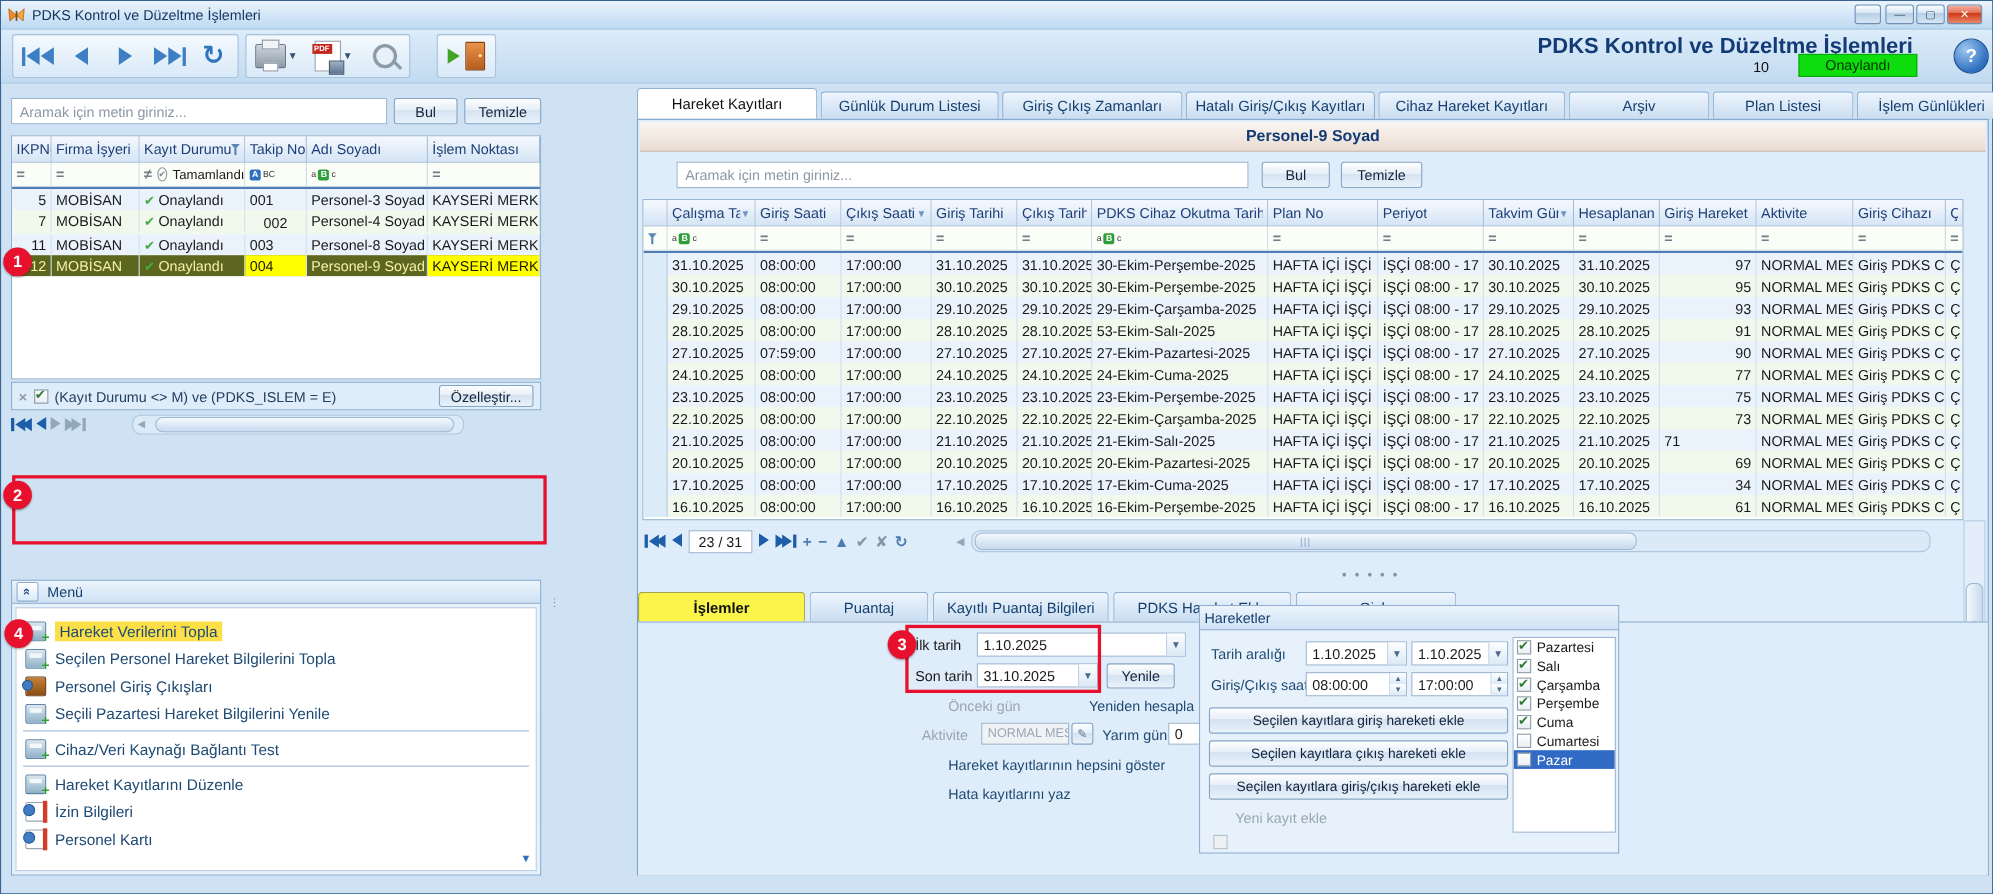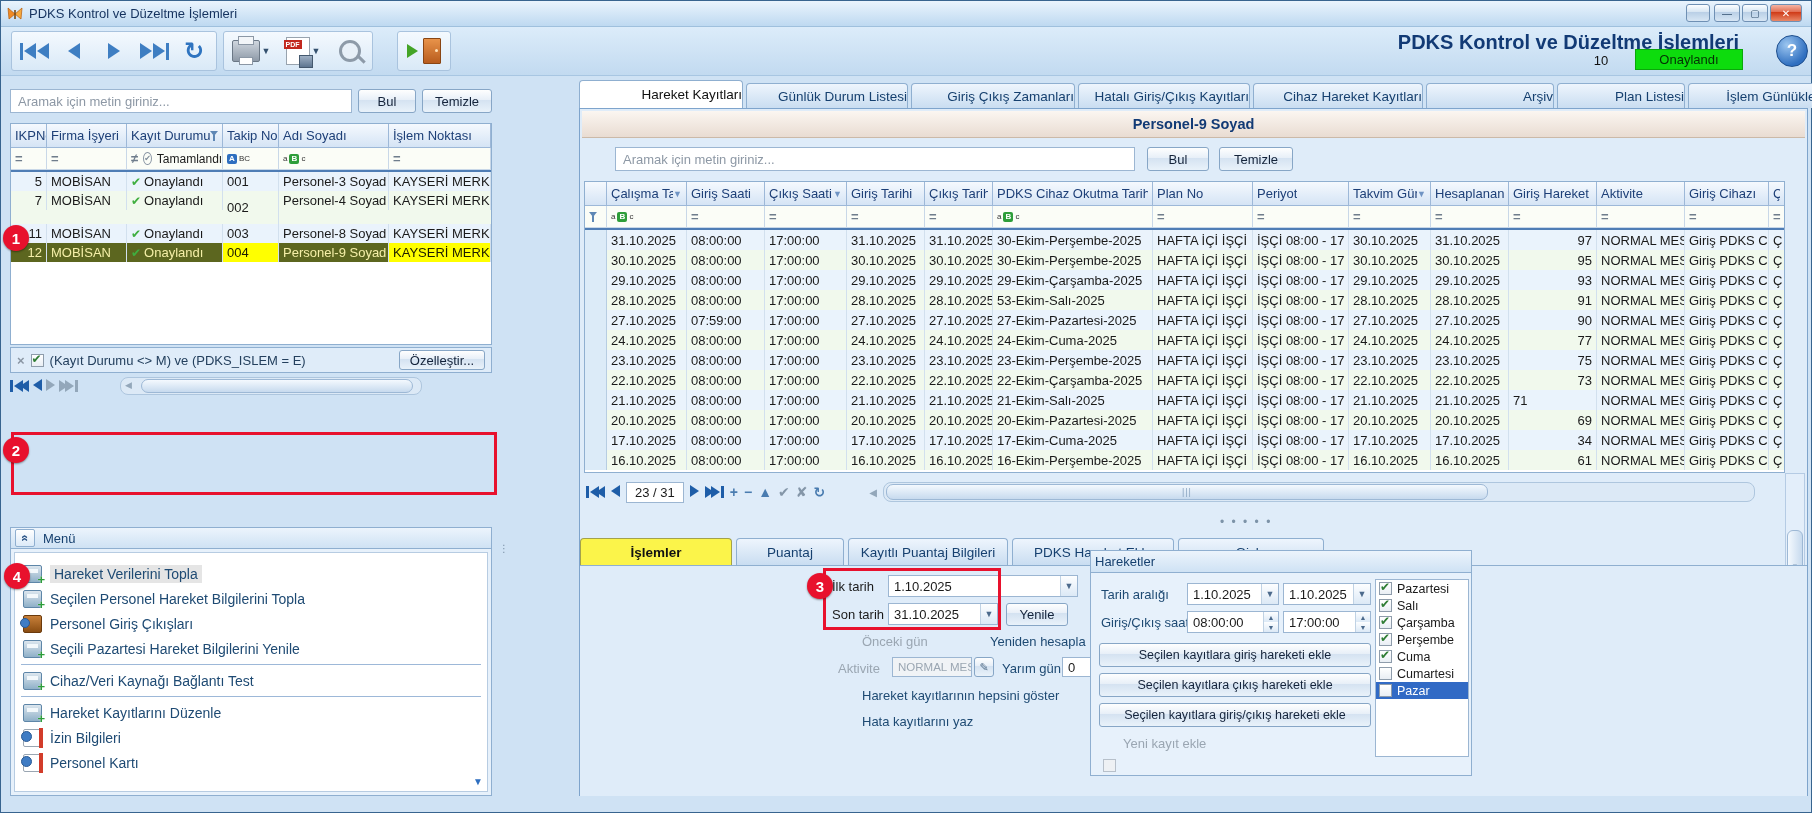--- a/index.html
+++ b/index.html
@@ -98,34 +98,34 @@
   .nav-tri.gray.r{border-left-color:#93a7ba;}
   .nbar{width:3px;height:12px;background:#1e5da8;display:inline-block;}
   .scrollh{background:#dce9f6;border:1px solid #aec6de;border-radius:8px;position:relative;}
   .scrollh .thumb{position:absolute;top:1px;bottom:1px;background:linear-gradient(#f4f9fe,#c7daee);border:1px solid #9db8d5;border-radius:7px;display:flex;align-items:center;justify-content:center;color:#8aa4c0;font-size:9px;letter-spacing:1px;}
   .scrollv{background:#e3eefa;border:1px solid #b5cbe4;position:relative;}
   .scrollv .thumbv{position:absolute;left:1px;right:1px;background:linear-gradient(90deg,#f4f9fe,#c7daee);border:1px solid #9db8d5;border-radius:6px;display:flex;align-items:center;justify-content:center;color:#8aa4c0;font-size:8px;}
 
   
   #menu-list{background:#fff;border:1px solid #b7cce2;overflow:hidden;position:relative;}
   .mitem{display:flex;align-items:center;gap:8px;height:25px;padding-left:8px;color:#1e4a73;font-size:14px;white-space:nowrap;}
-  .mitem .hl{background:#e5e5e5;padding:1px 4px;}
+  .mitem .hl{background:#fde047;padding:1px 4px;}
   .msep{height:1px;background:#9db8d8;margin:3px 6px;}
   .micon{width:17px;height:16px;flex:none;position:relative;border-radius:2px;}
   .mi-term{background:linear-gradient(#dce6ee,#8fb0c8);border:1px solid #5e86a8;}
   .mi-term::before{content:"";position:absolute;left:3px;top:3px;right:3px;height:4px;background:#f3f8fb;}
   .mi-term::after{content:"+";position:absolute;right:-4px;bottom:-5px;color:#2e9e3a;font-weight:bold;font-size:13px;text-shadow:0 0 1px #fff;}
   .mi-door{background:linear-gradient(#c8803a,#8a4d12);border:1px solid #6b3a0c;}
   .mi-door::after{content:"";position:absolute;left:-4px;top:2px;width:8px;height:8px;border-radius:50%;background:#3f7cc4;border:1px solid #2a5a94;}
   .mi-card{background:#fff;border:1px solid #9aa6b2;}
   .mi-card::before{content:"";position:absolute;right:-2px;top:-2px;bottom:-2px;width:4px;background:#d23c2a;}
   .mi-card::after{content:"";position:absolute;left:-3px;top:1px;width:9px;height:9px;border-radius:50%;background:#3f7cc4;border:1px solid #2a5a94;}
 
   
-  .tab{height:25px;border:1px solid #8fafd0;border-bottom:none;border-radius:4px 4px 0 0;background:linear-gradient(#eef5fd,#c9ddf1);display:flex;align-items:center;justify-content:flex-end;color:#16406f;font-size:13.5px;box-sizing:border-box;flex:none;margin-right:3px;}
+  .tab{height:25px;border:1px solid #8fafd0;border-bottom:none;border-radius:4px 4px 0 0;background:linear-gradient(#eef5fd,#c9ddf1);display:flex;align-items:center;justify-content:center;color:#16406f;font-size:13.5px;box-sizing:border-box;flex:none;margin-right:3px;}
   .tab.active{background:#fff;color:#111;height:28px;}
   .btab{height:27px;border:1px solid #8fafd0;border-bottom:none;border-radius:4px 4px 0 0;background:linear-gradient(#eef5fd,#c9ddf1);display:flex;align-items:center;justify-content:center;color:#16406f;font-size:13.5px;box-sizing:border-box;flex:none;margin-right:4px;}
   .btab.active{background:#fbf44a;color:#111;font-weight:bold;border-color:#a4a24a;}
 
   
   #content{position:absolute;left:578px;top:107px;width:1229px;height:688px;border:1px solid #7ea4cc;background:#dfecf9;box-sizing:border-box;}
   #person-title{position:absolute;left:2px;top:2px;width:1223px;height:26px;background:linear-gradient(#fbf6f1,#e9dcd2);display:flex;align-items:center;justify-content:center;font-weight:bold;color:#123a75;font-size:14.5px;border-bottom:1px solid #cbb9a8;}
 
   
   .rnav{display:flex;align-items:center;gap:6px;}
@@ -289,21 +289,21 @@
         <div class="gcell" style="width: 36px; height: 19px; justify-content: flex-end;">
           <span>7</span>
         </div>
         <div class="gcell" style="width: 80px; height: 19px;">
           <span>MOBİSAN</span>
         </div>
         <div class="gcell" style="width: 96px; height: 19px;">
           <span class="chk-green">✔</span>
           <span>Onaylandı</span>
         </div>
-        <div class="gcell" style="width: 56px; height: 33px;">
+        <div class="gcell" style="width: 56px; height: 22px; justify-content: center;">
           <span>002</span>
         </div>
         <div class="gcell" style="width: 110px; height: 19px;">
           <span>Personel-4 Soyad</span>
         </div>
         <div class="gcell" style="width: 102px; height: 19px;">
           <span>KAYSERİ MERKEZ</span>
         </div>
       </div>
       <div class="grow gdata row-blue">

